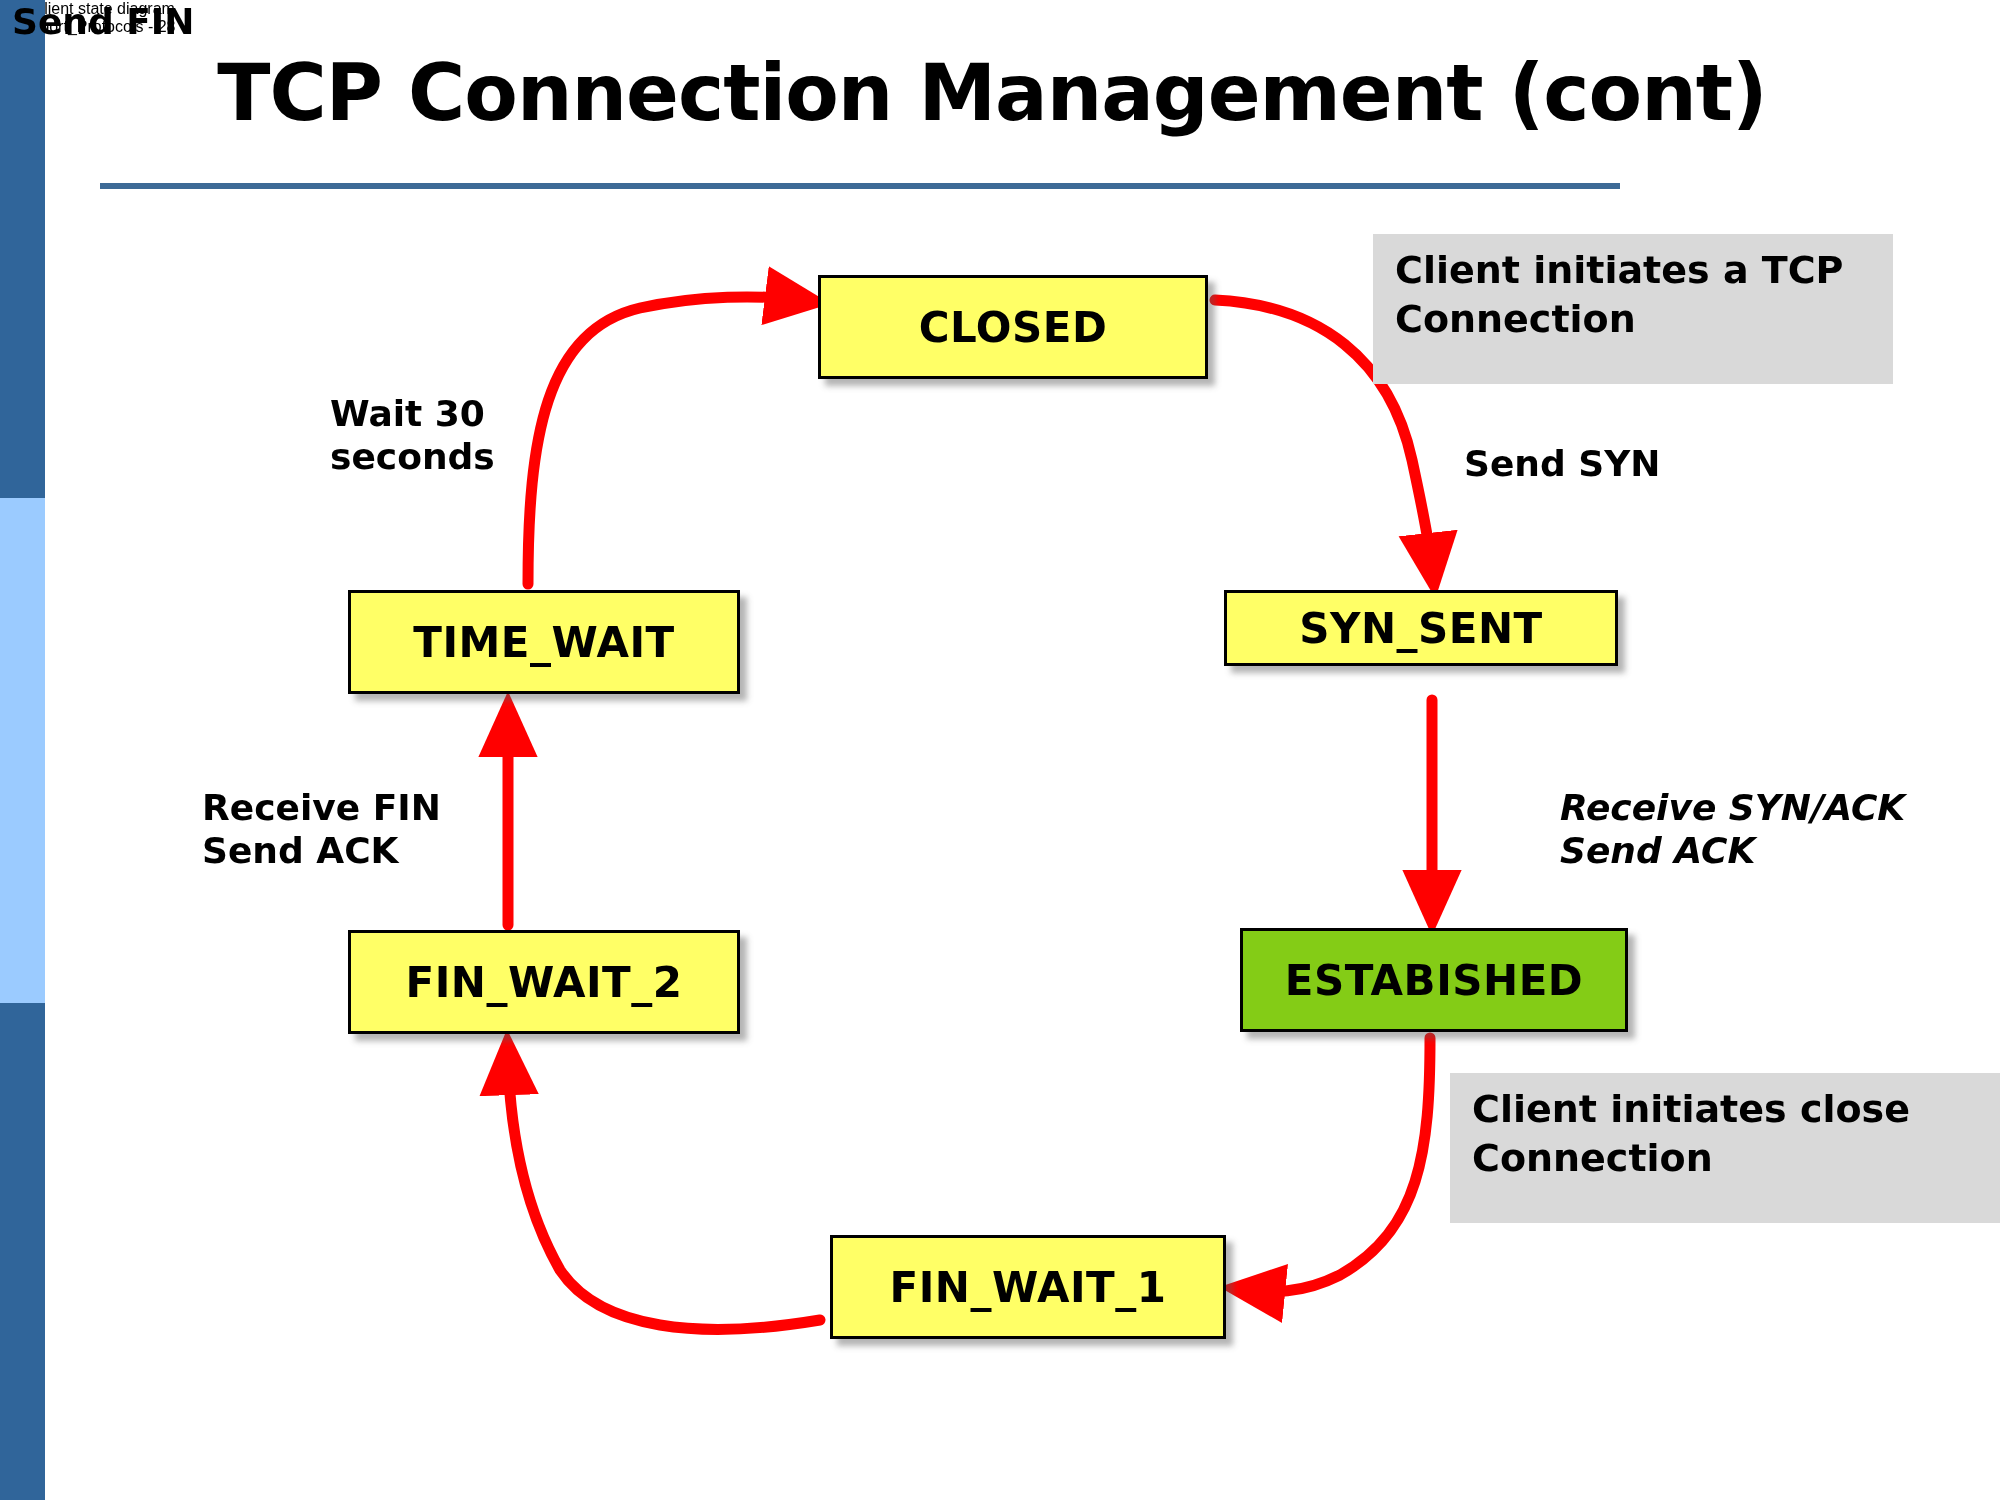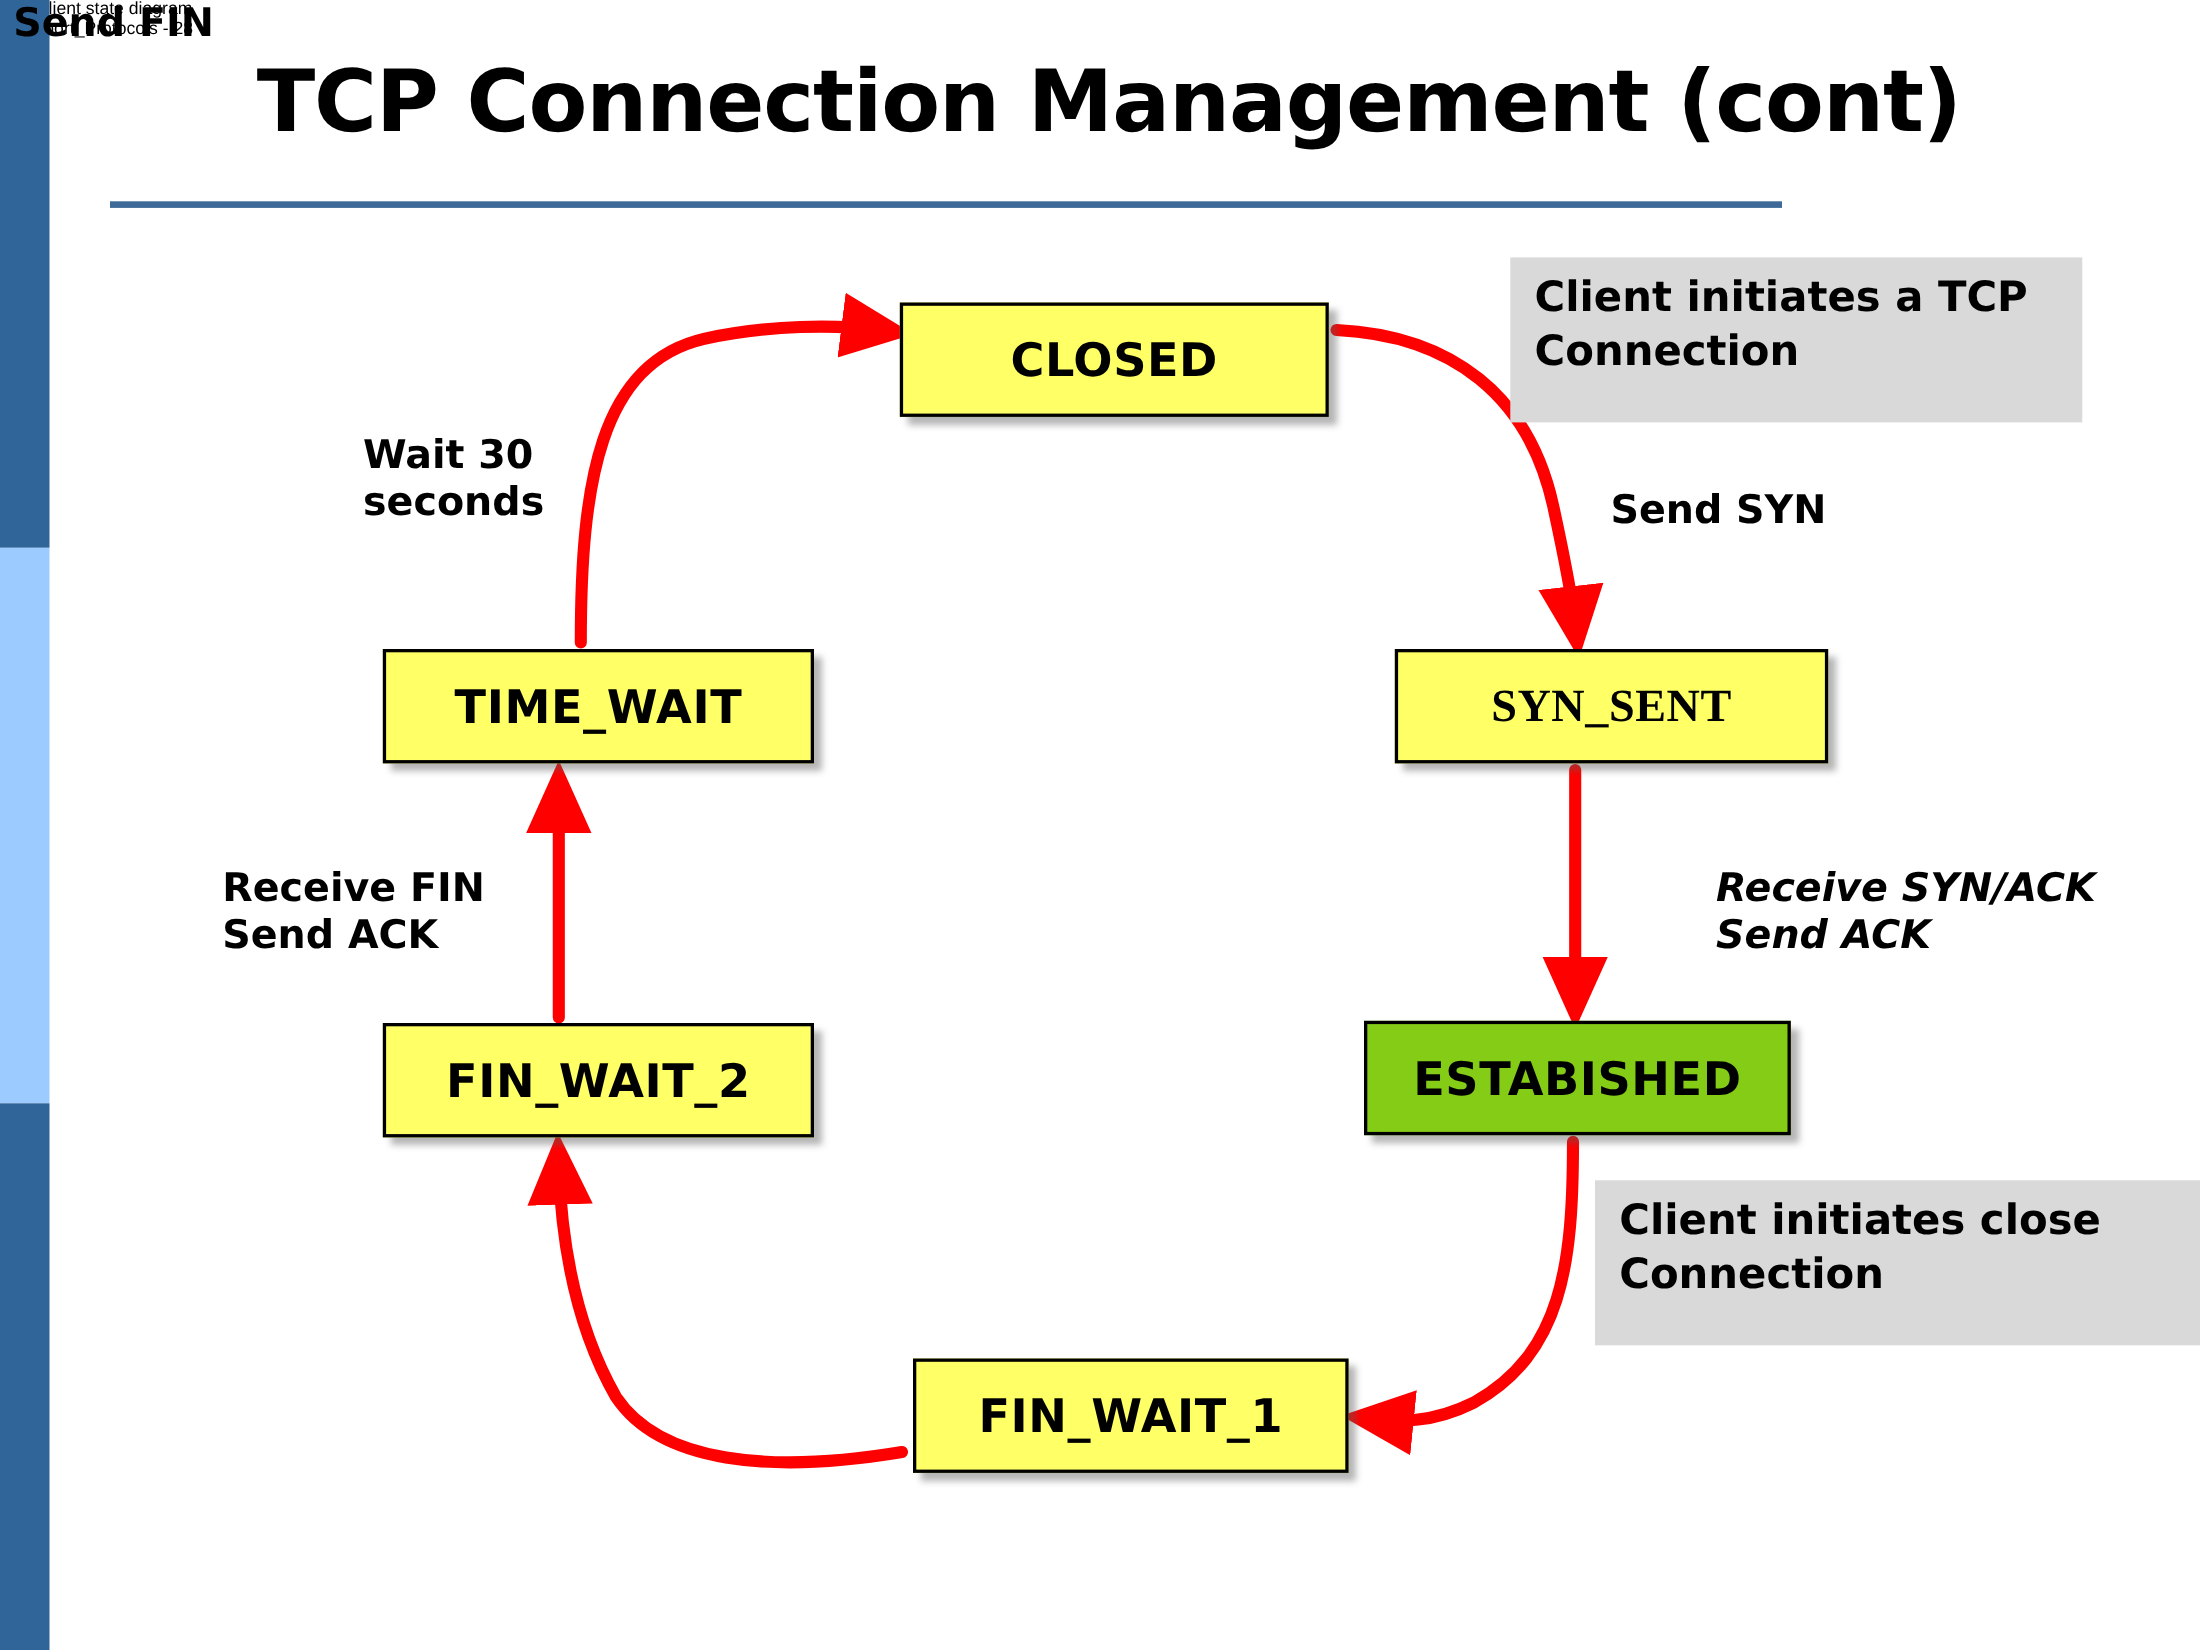--- a/index.html
+++ b/index.html
@@ -33,21 +33,21 @@
     left: 0;
     width: 45px;
   }
   .band-top    { top: 0;     height: 498px;  background: #30659a; }
   .band-mid    { top: 498px; height: 505px;  background: #9bcbff; }
   .band-bottom { top: 1003px;height: 497px;  background: #30659a; }
 
   
   .title {
     position: absolute;
-    left: 108px;
+    left: 92px;
     top: 48px;
     width: 1800px;
     text-align: center;
     font-family: "DejaVu Sans", sans-serif;
     font-size: 78px;
     font-weight: 700;
     letter-spacing: -1px;
     color: #000000;
     white-space: nowrap;
   }
@@ -90,21 +90,21 @@
     font-weight: 700;
     color: #000000;
     letter-spacing: 0.5px;
     z-index: 5;
   }
   .state-yellow { background: #ffff66; }
   .state-green  { background: #84cc16; }
 
   #box-closed     { left: 818px;  top: 275px;  width: 390px; height: 104px; }
   #box-time-wait  { left: 348px;  top: 590px;  width: 392px; height: 104px; }
-  #box-syn-sent   { left: 1268px; top: 590px;  width: 394px; height: 104px; font-family: Liberation Serif, serif; }
+  #box-syn-sent   { left: 1224px; top: 590px;  width: 394px; height: 76px; }
   #box-fin-wait-2 { left: 348px;  top: 930px;  width: 392px; height: 104px; }
   #box-established{ left: 1240px; top: 928px;  width: 388px; height: 104px; }
   #box-fin-wait-1 { left: 830px;  top: 1235px; width: 396px; height: 104px; }
 
   
   .callout {
     position: absolute;
     background: #d9d9d9;
     font-family: "DejaVu Sans", sans-serif;
     font-size: 38px;

